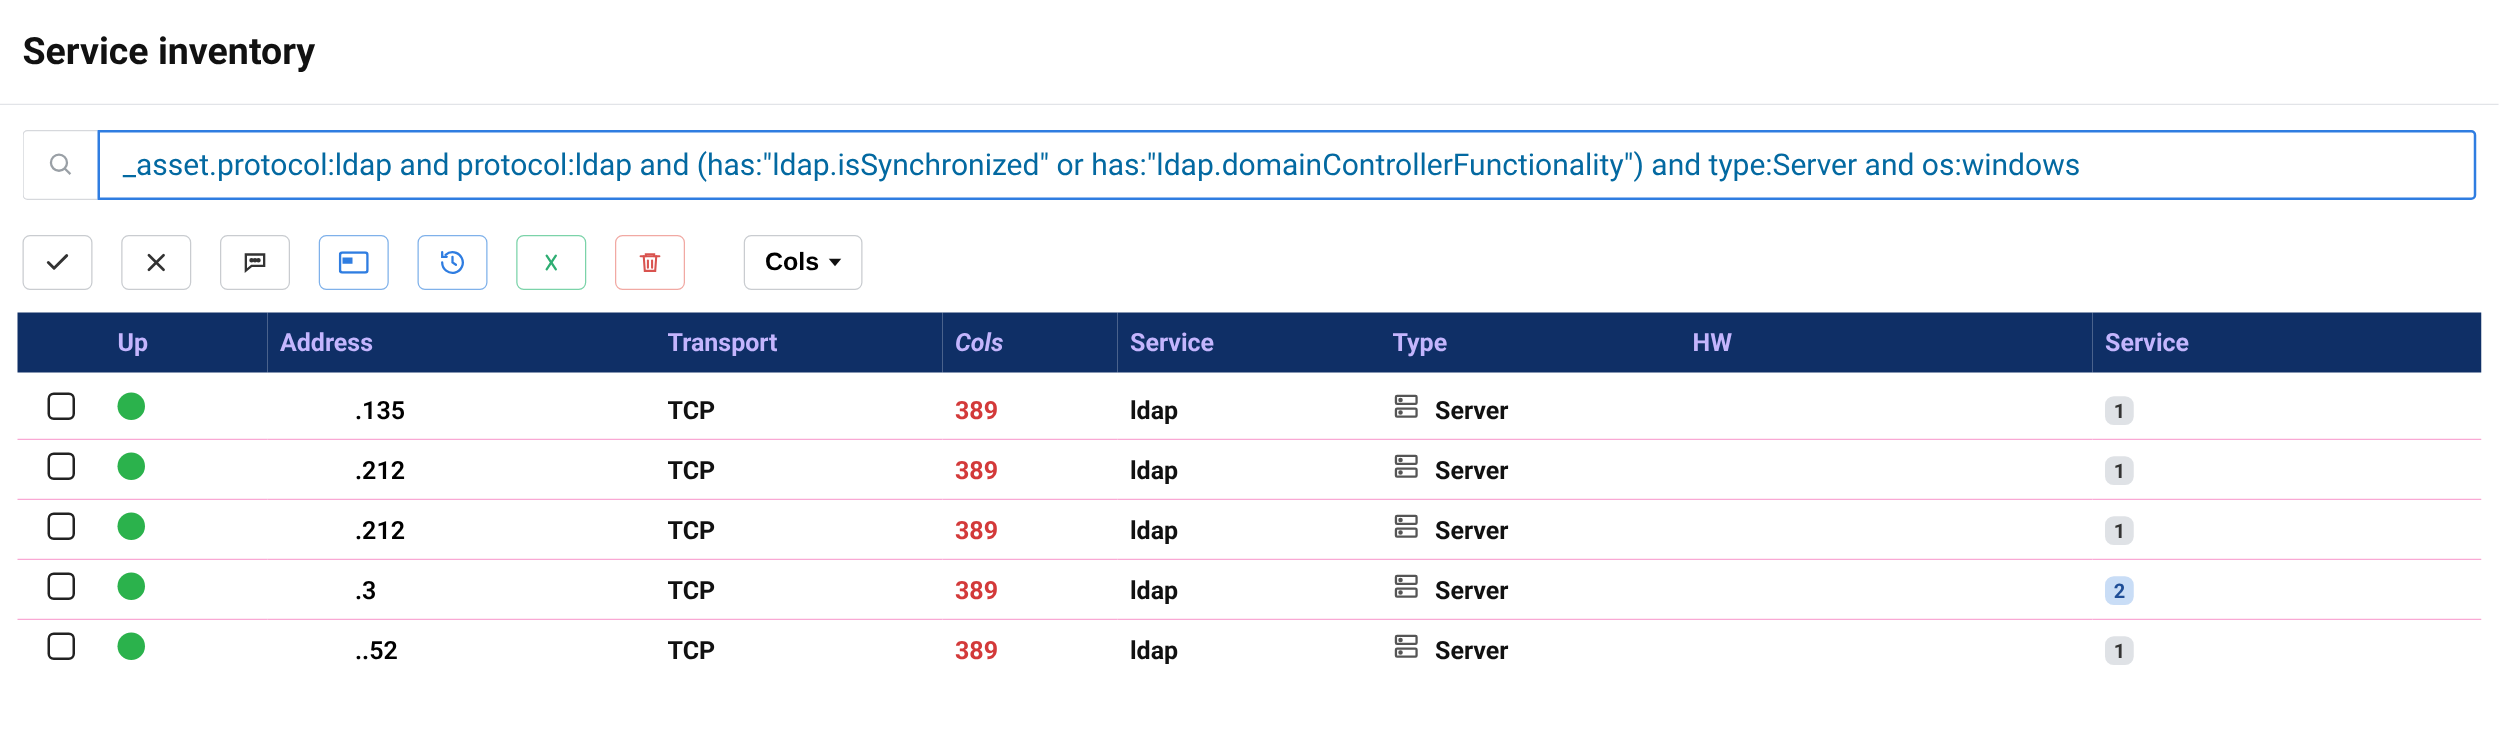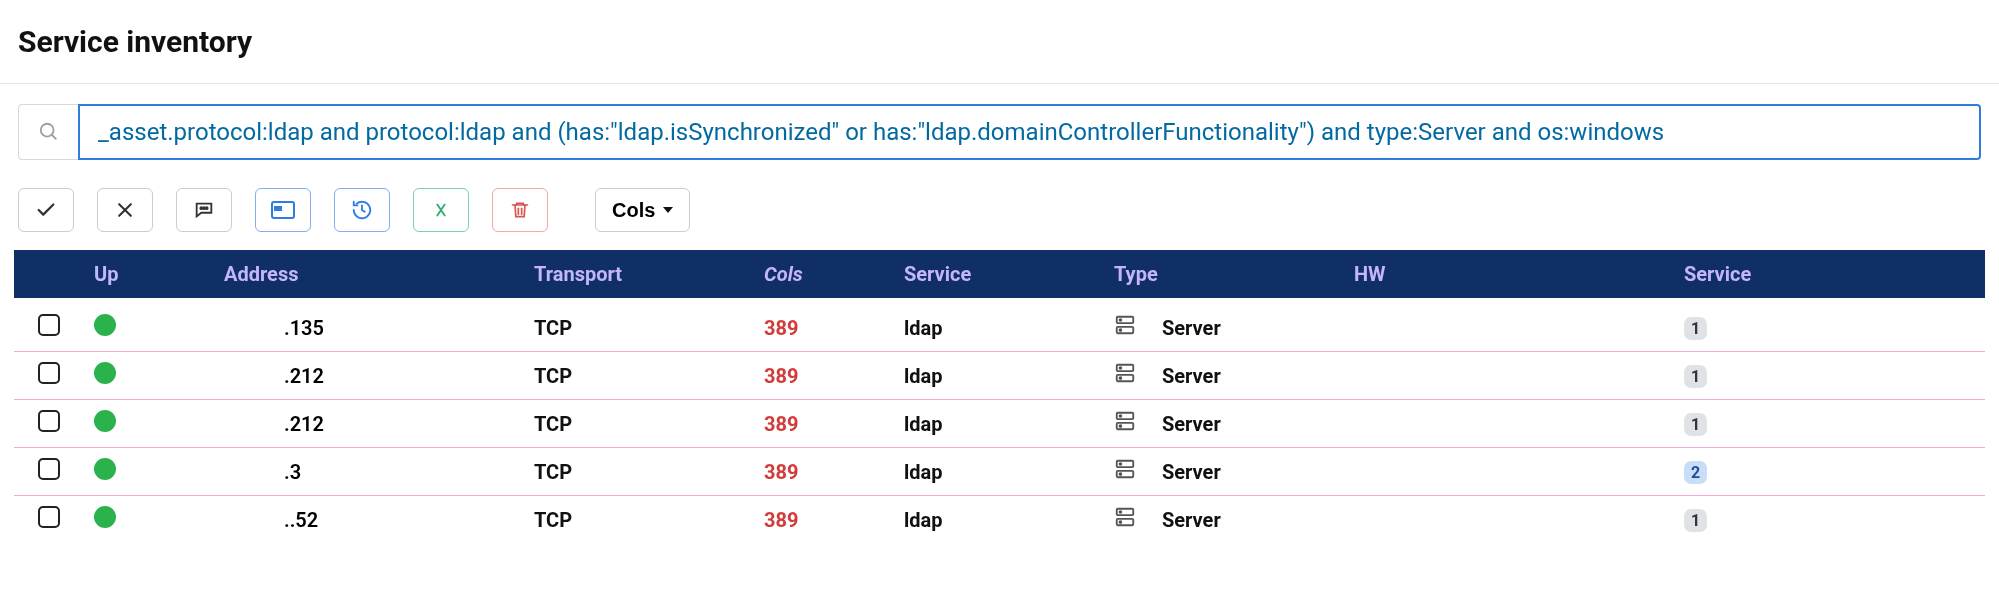--- a/index.html
+++ b/index.html
@@ -130,21 +130,21 @@
     display:inline-block;
   }
   .addr {
     color: #000000;
     font-weight: 600;
     padding-left: 60px;
   }
   .transport { font-weight: 700; }
   .port { color: #d33a3a; font-weight: 700; margin-top: 39px; }
   .protocol { font-weight: 700; }
-  .type-cell { font-weight: 700; display:flex; align-items:center; gap:26px; }
+  .type-cell { font-weight: 700; display:flex; align-items:center; gap:12px; }
   .server-icon { color:#555; }
   .badge {
     display:inline-block;
     min-width: 22px;
     padding: 2px 7px;
     border-radius: 7px;
     background: #dfe2e6;
     color: #333;
     font-weight: 700;
     font-size: 16px;

